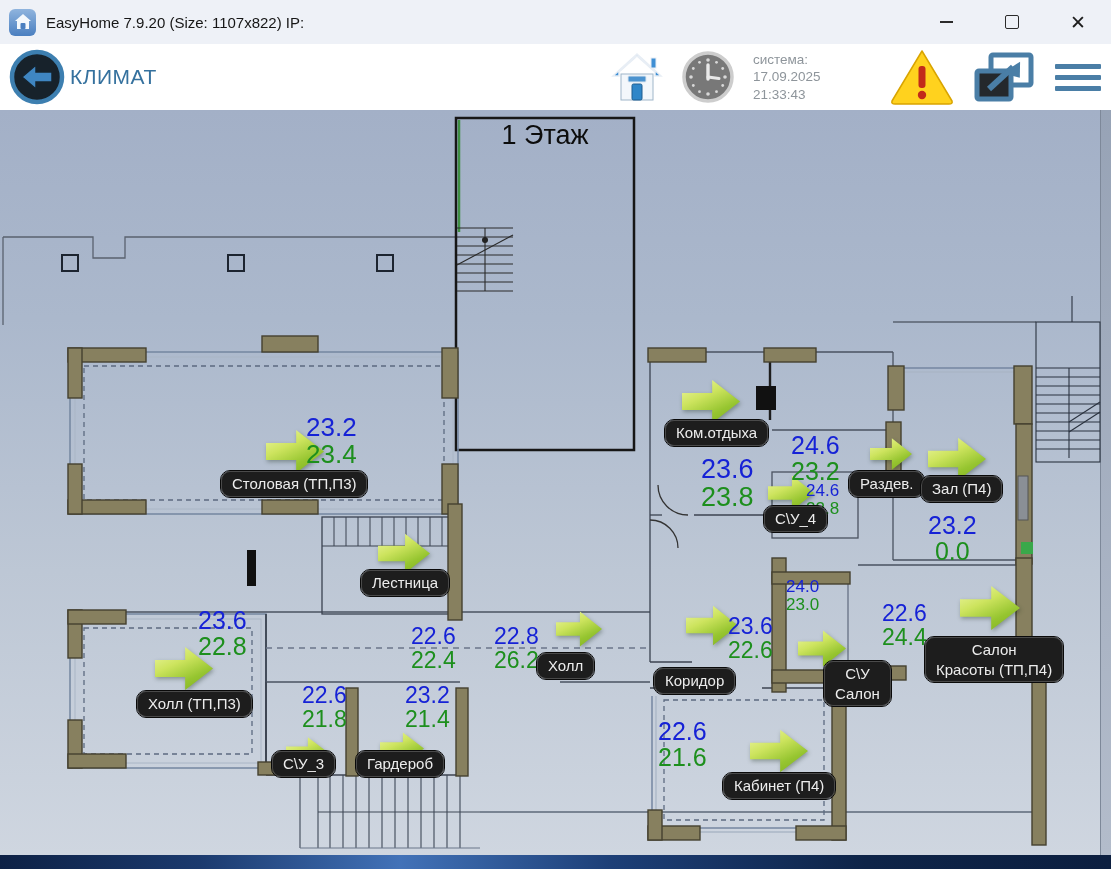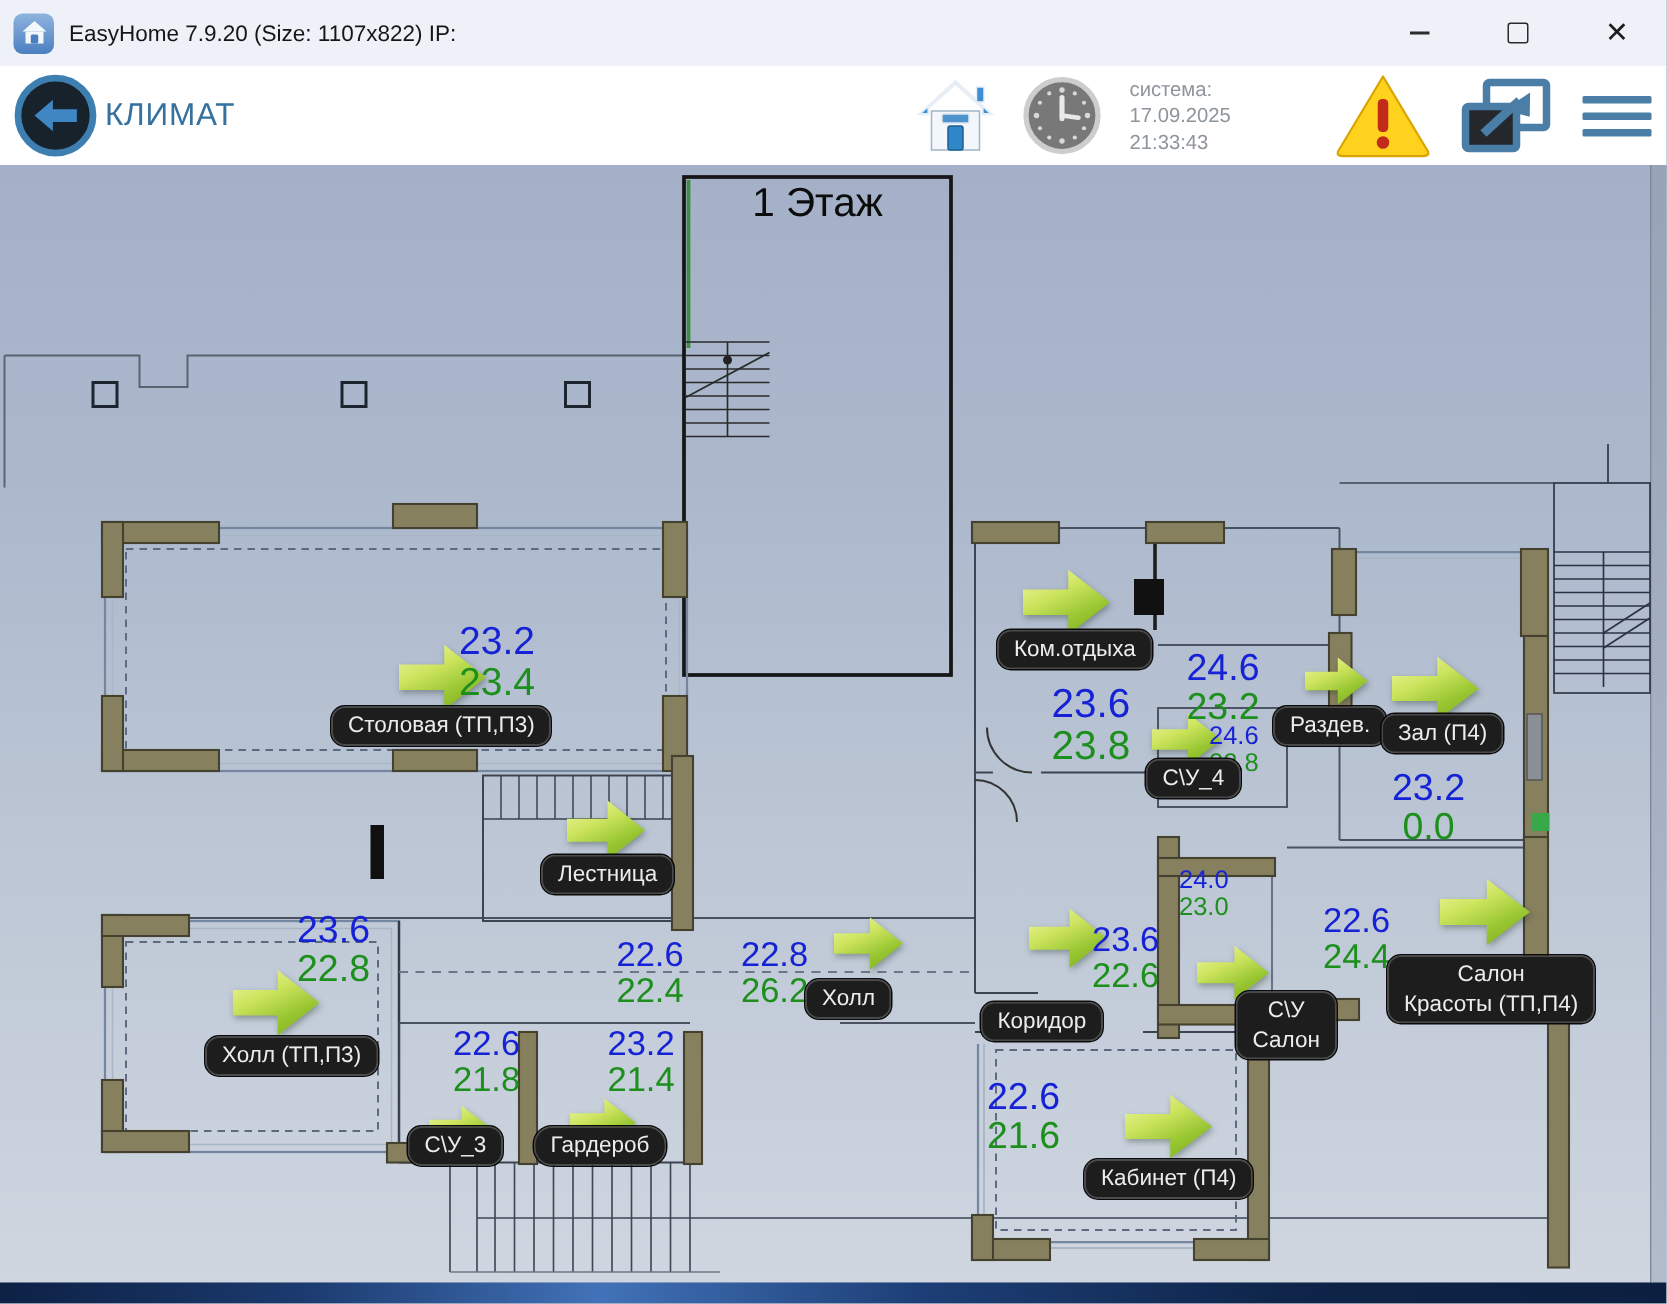--- a/index.html
+++ b/index.html
@@ -408,17 +408,17 @@
     <div class="room-label" style="left: 764px; top: 506px;">С\У_4</div>
     <div class="room-label" style="left: 361px; top: 570px;">Лестница</div>
     <div class="room-label" style="left: 137px; top: 691px;">Холл (ТП,П3)</div>
     <div class="room-label" style="left: 537px; top: 653px;">Холл</div>
     <div class="room-label" style="left: 654px; top: 648px; margin-top: 20px;">Коридор</div>
     <div class="room-label" style="left: 788px; top: 661px; margin-left: 36px;">С\У
 Салон</div>
     <div class="room-label" style="left: 925px; top: 637px;">Салон
 Красоты (ТП,П4)</div>
     <div class="room-label" style="left: 272px; top: 751px;">С\У_3</div>
-    <div class="room-label" style="left: 356px; top: 751px; border-radius: 12px;">Гардероб</div>
+    <div class="room-label" style="left: 356px; top: 751px;">Гардероб</div>
     <div class="room-label" style="left: 723px; top: 773px;">Кабинет (П4)</div>
   </div>
 
 <div class="footer"></div>
 
 </body></html>

